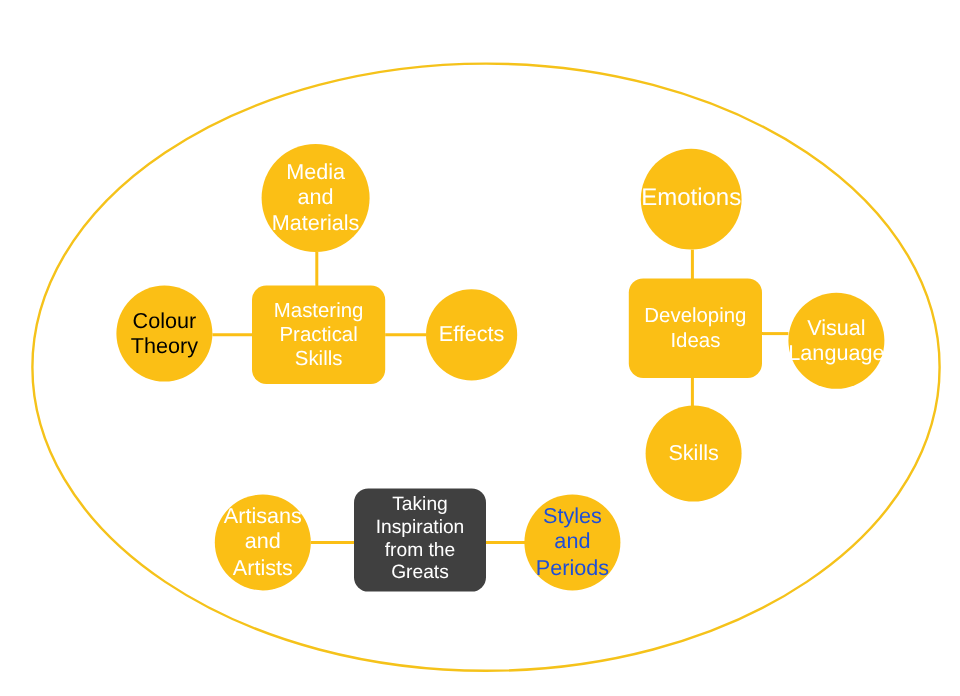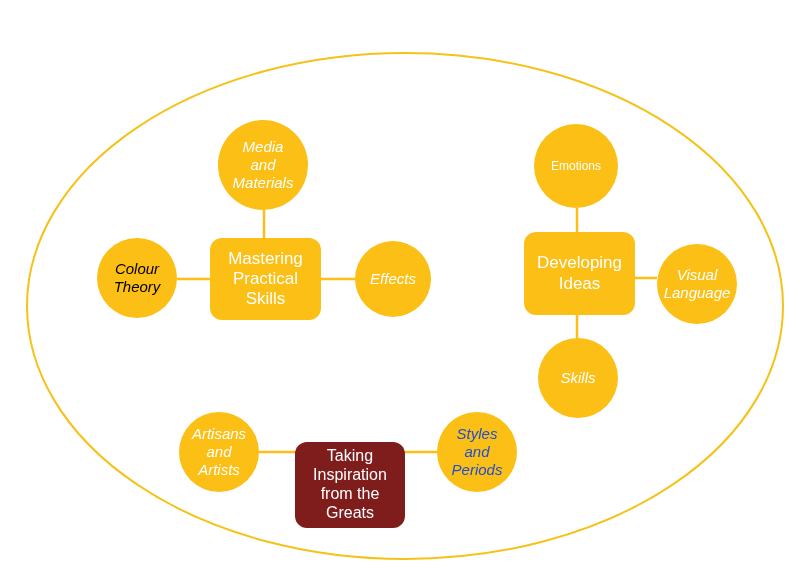--- a/index.html
+++ b/index.html
@@ -41,22 +41,22 @@
     border-radius: 50%;
   }
   .node.rounded {
     border-radius: 12px;
   }
   .node .label {
     display: block;
     white-space: pre-line;
     font-weight: 400;
   }
-  .n-small .label { font-size: 15px; font-style: italic; }
-  .n-med   .label { font-size: 12px; }
+  .n-small .label { font-size: 18px; }
+  .n-med   .label { font-size: 20px; }
   .n-hub   .label { font-size: 17px; }
   .n-hub2  .label { font-size: 16px; }
 </style>
 </head>
 <body>
 
 <div id="canvas">
 
   <svg id="ellipse-layer" viewBox="0 0 800 580" xmlns="http://www.w3.org/2000/svg">
     <ellipse id="boundary-ellipse" cx="405" cy="306" rx="378" ry="253" fill="none" stroke="#F5C21A" stroke-width="2"></ellipse>
@@ -103,21 +103,21 @@
   </div>
   <div class="node circle n-small" style="left: 538px; top: 338px; width: 80px; height: 80px; background: rgb(251, 191, 21); color: rgb(255, 255, 255);">
     <span class="label">Skills</span>
   </div>
 
   <div class="node circle n-small" style="left: 179px; top: 412px; width: 80px; height: 80px; background: rgb(251, 191, 21); color: rgb(255, 255, 255); text-align: center;">
     <span class="label">Artisans
 and
 Artists</span>
   </div>
-  <div class="node rounded n-hub2" style="left: 295px; top: 407px; width: 110px; height: 86px; background: #7f1d1d; color: rgb(255, 255, 255); margin-top: 35px;">
+  <div class="node rounded n-hub2" style="left: 295px; top: 407px; width: 110px; height: 86px; background: #404040; color: rgb(255, 255, 255);">
     <span class="label">Taking
 Inspiration
 from the
 Greats</span>
   </div>
   <div class="node circle n-small" style="left: 437px; top: 412px; width: 80px; height: 80px; background: rgb(251, 191, 21); color: #1d4ed8;">
     <span class="label">Styles
 and
 Periods</span>
   </div>

